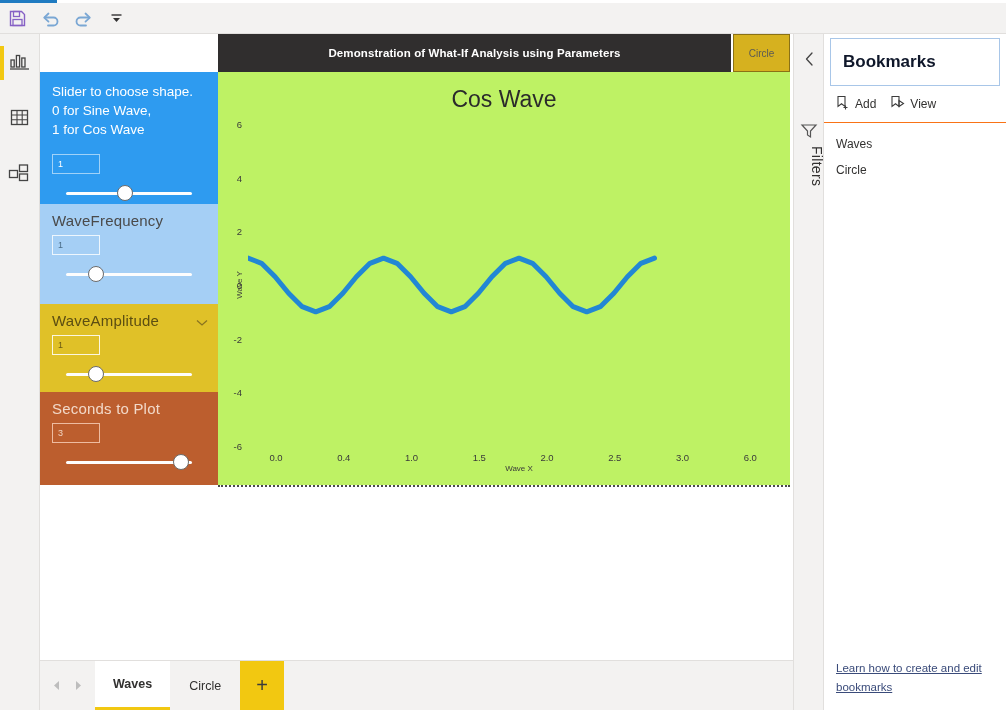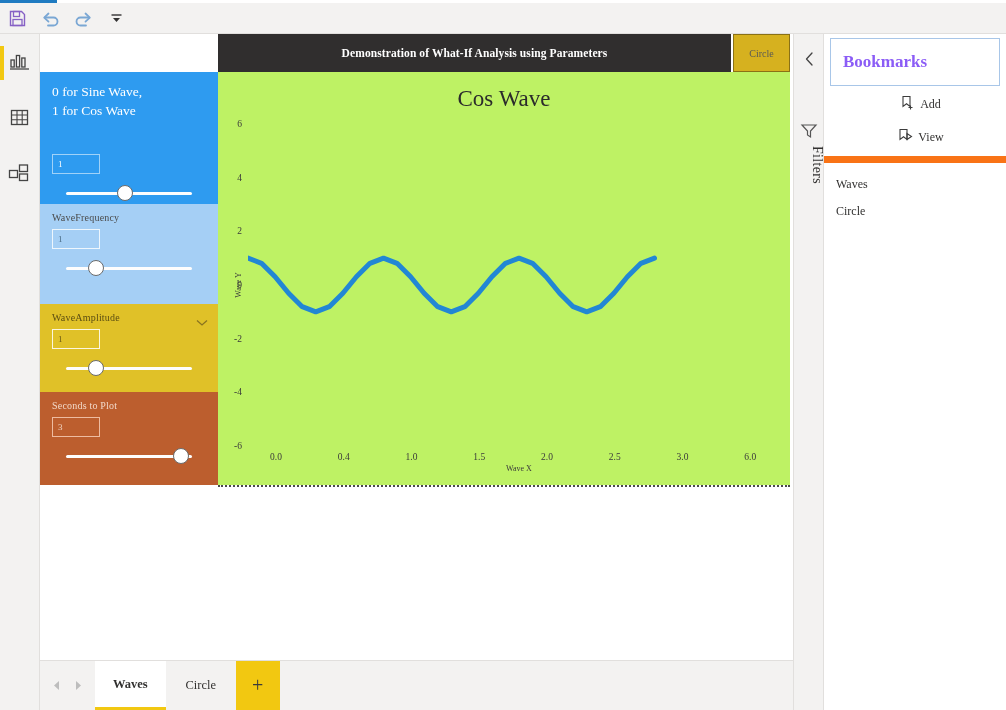--- a/index.html
+++ b/index.html
@@ -2,21 +2,21 @@
 <html><head>
 <meta charset="utf-8">
 <style>
   * { box-sizing: border-box; margin: 0; padding: 0; }
   html, body {
     width: 1006px; height: 710px;
     font-family: "Liberation Sans", sans-serif;
     background: #ffffff;
     overflow: hidden;
   }
-  #app { position: relative; width: 1006px; height: 710px; font-family: Liberation Serif, serif; }
+  #app { position: relative; width: 1006px; height: 710px; }
 
   
   .top-accent { position: absolute; left: 0; top: 0; width: 57px; height: 3px; background: #1f7bc1; }
   .toolbar {
     position: absolute; left: 0; top: 3px; width: 1006px; height: 31px;
     background: #f3f2f1; border-bottom: 1px solid #e1dfdd;
     display: flex; align-items: center; gap: 12px; padding-left: 7px;
   }
   .tb-btn { width: 21px; height: 21px; display: flex; align-items: center; justify-content: center; cursor: pointer; }
 
@@ -47,21 +47,21 @@
   }
   .circle-btn {
     position: absolute; left: 693px; top: 0; width: 57px; height: 38px;
     background: #d6b11f; border: 1px solid #8a7115;
     display: flex; align-items: center; justify-content: center; cursor: pointer;
   }
   .circle-btn span { font-size: 10px; color: #5a5a55; }
 
   
   .card { position: absolute; left: 0; width: 178px; }
-  .card-label { font-size: 10px; letter-spacing: .2px; }
+  .card-label { font-size: 15px; letter-spacing: .2px; }
   .val-box {
     width: 48px; height: 20px; border: 1px solid rgba(255,255,255,.55);
     display: flex; align-items: center; padding-left: 5px;
     font-size: 9px; color: #ffffff; background: transparent;
   }
   .slider { position: relative; height: 18px; margin-top: 10px; }
   .slider-track {
     position: absolute; left: 14px; right: 14px; top: 8px; height: 3px;
     background: #fdfdfd; border-radius: 2px;
   }
@@ -144,25 +144,24 @@
   }
 
   .bookmarks {
     position: absolute; left: 824px; top: 34px; width: 182px; height: 676px;
     background: #ffffff; display: flex; flex-direction: column;
   }
   .bm-header {
     position: relative; margin: 4px 6px 0 6px; height: 48px;
     border: 1px solid #a8c6e8; display: flex; align-items: center; padding-left: 12px;
   }
-  .bm-header h1 { font-size: 17px; font-weight: 600; color: #8b5cf6; }
+  .bm-header h1 { font-size: 17px; font-weight: 600; color: #0f172a; }
   .bm-actions {
     display: flex; align-items: center; gap: 14px; padding: 9px 0 9px 12px;
-    border-bottom: 7px solid #f97316;
-    flex-direction: column;
+    border-bottom: 1px solid #f97316;
   }
   .bm-action { display: flex; align-items: center; gap: 5px; cursor: pointer; font-size: 12px; color: #323130; }
   .bm-list { padding: 8px 0 0 12px; flex: 1; }
   .bm-item { font-size: 12px; color: #323130; padding: 6px 0; cursor: pointer; }
   .bm-footer { padding: 0 12px 14px 12px; }
   .bm-footer a {
     font-size: 11.5px; color: #3a4b7a; text-decoration: underline; line-height: 17px; cursor: pointer;
   }
 </style>
 </head>
@@ -235,20 +234,21 @@
 
       <div class="title-band">
         <span>Demonstration of What-If Analysis using Parameters</span>
       </div>
 
       <div class="circle-btn">
         <span>Circle</span>
       </div>
 
       <div class="card" id="card-shape">
+        <div class="headline">Slider to choose shape.</div>
         <div class="headline">0 for Sine Wave,</div>
         <div class="headline">1 for Cos Wave</div>
       </div>
       <div class="card" id="card-shape-slider">
         <div class="val-box">1</div>
         <div class="slider">
           <div class="slider-track"></div>
           <div class="slider-knob" id="knob-shape" style="left: 64.6px;"></div>
         </div>
       </div>
@@ -376,15 +376,18 @@
               <path d="M9 11.5l4.5-3-4.5-3z" fill="none" stroke="#3c3c3c" stroke-width="1.1"></path>
             </svg>
         </span>
         <span>View</span>
       </div>
     </div>
     <div class="bm-list">
       <div class="bm-item">Waves</div>
       <div class="bm-item">Circle</div>
     </div>
+    <div class="bm-footer">
+      <a>Learn how to create and edit bookmarks</a>
+    </div>
   </div>
 
 </div>
 
 </body></html>

